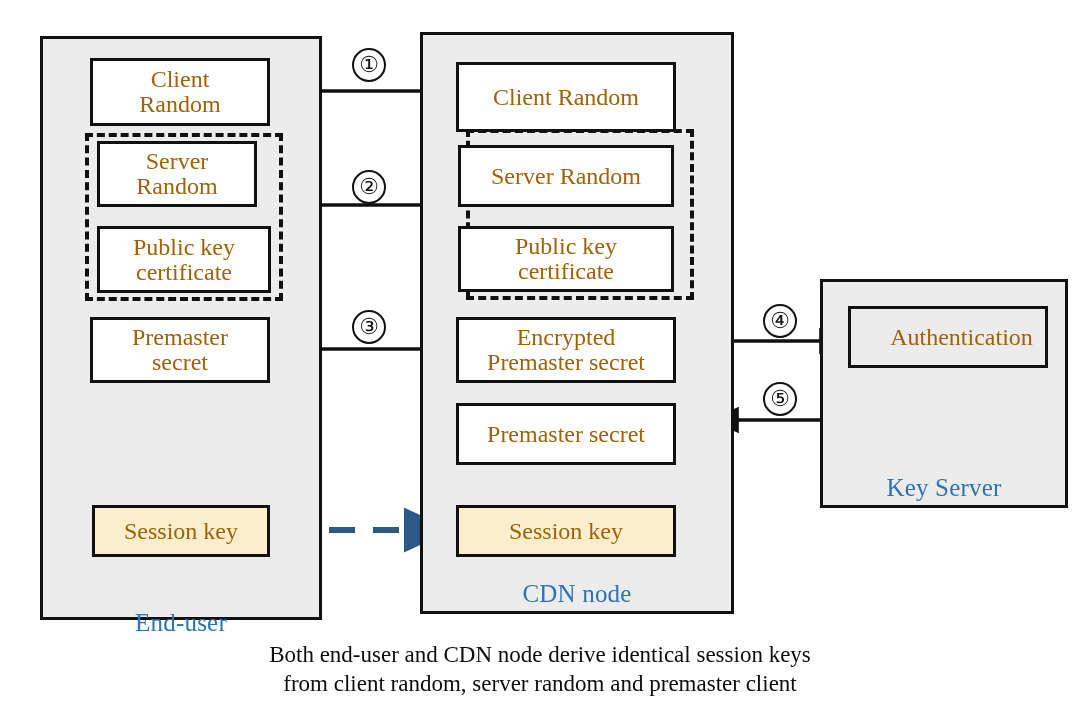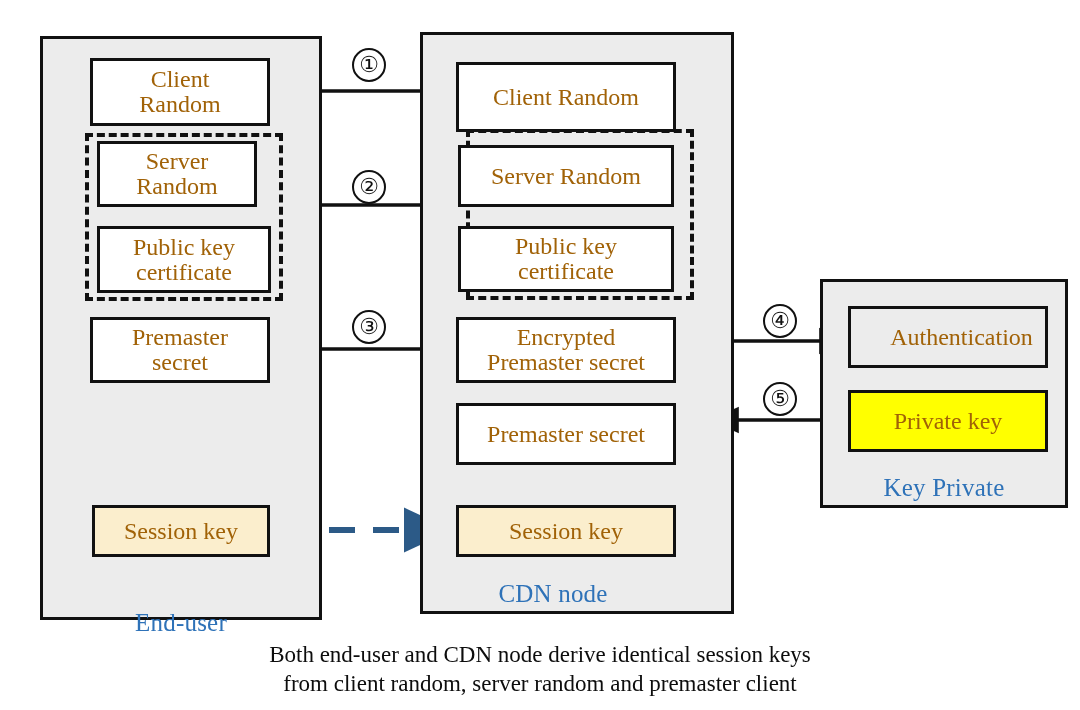--- a/index.html
+++ b/index.html
@@ -195,31 +195,28 @@
   </div>
   <div class="box" style="left:456px; top:317px; width:220px; height:66px;">
     <span>Encrypted<br>Premaster secret</span>
   </div>
   <div class="box" style="left:456px; top:403px; width:220px; height:62px;">
     <span>Premaster secret</span>
   </div>
   <div class="box session" style="left:456px; top:505px; width:220px; height:52px;">
     <span>Session key</span>
   </div>
-  <div class="panel-label" style="left:396px; top:580px; width:314px;">CDN node</div>
+  <div class="panel-label" style="left:420px; top:580px; width:314px;">CDN node</div>
 
   <div class="panel" style="left:820px; top:279px; width:248px; height:229px;"></div>
 
   <div class="box transparent" style="left:848px; top:306px; width:200px; height:62px;">
     <span>Authentication</span>
   </div>
-  <div class="box privkey" style="left:848px; top:390px; width:200px; height:62px;">
-    <span>Private key</span>
-  </div>
-  <div class="panel-label" style="left:820px; top:474px; width:248px;">Key Private</div>
+  <div class="panel-label" style="left:820px; top:474px; width:248px;">Key Server</div>
 
   <div class="step" style="left:352px; top:48px;">①</div>
   <div class="step" style="left:352px; top:170px;">②</div>
   <div class="step" style="left:352px; top:310px;">③</div>
   <div class="step" style="left:763px; top:304px;">④</div>
   <div class="step" style="left:763px; top:382px;">⑤</div>
 
   <div class="caption" style="left:0px; top:640px;">
     <div>Both end-user and CDN node derive identical session keys</div>
     <div>from client random, server random and premaster client</div>

